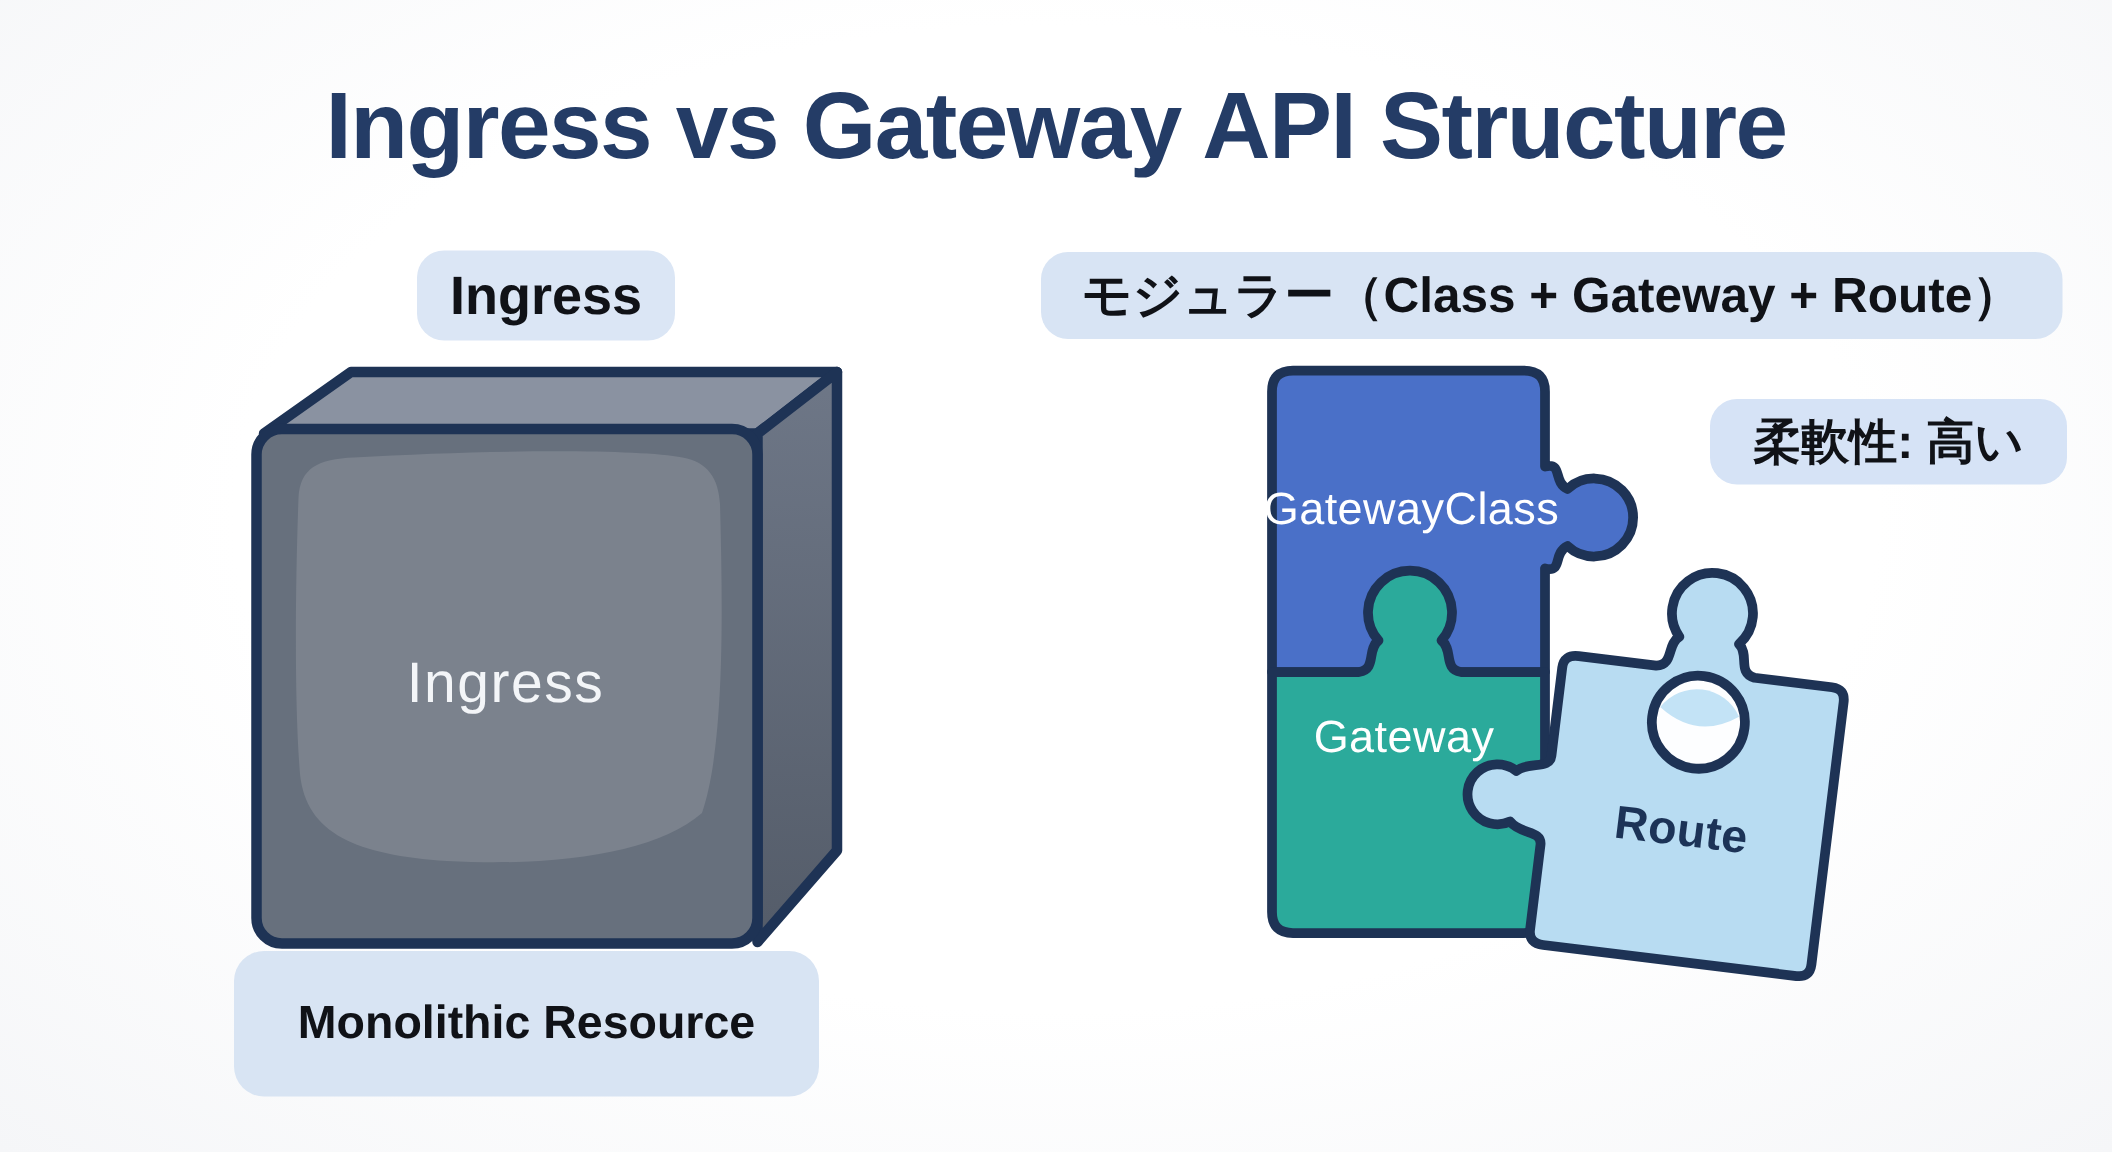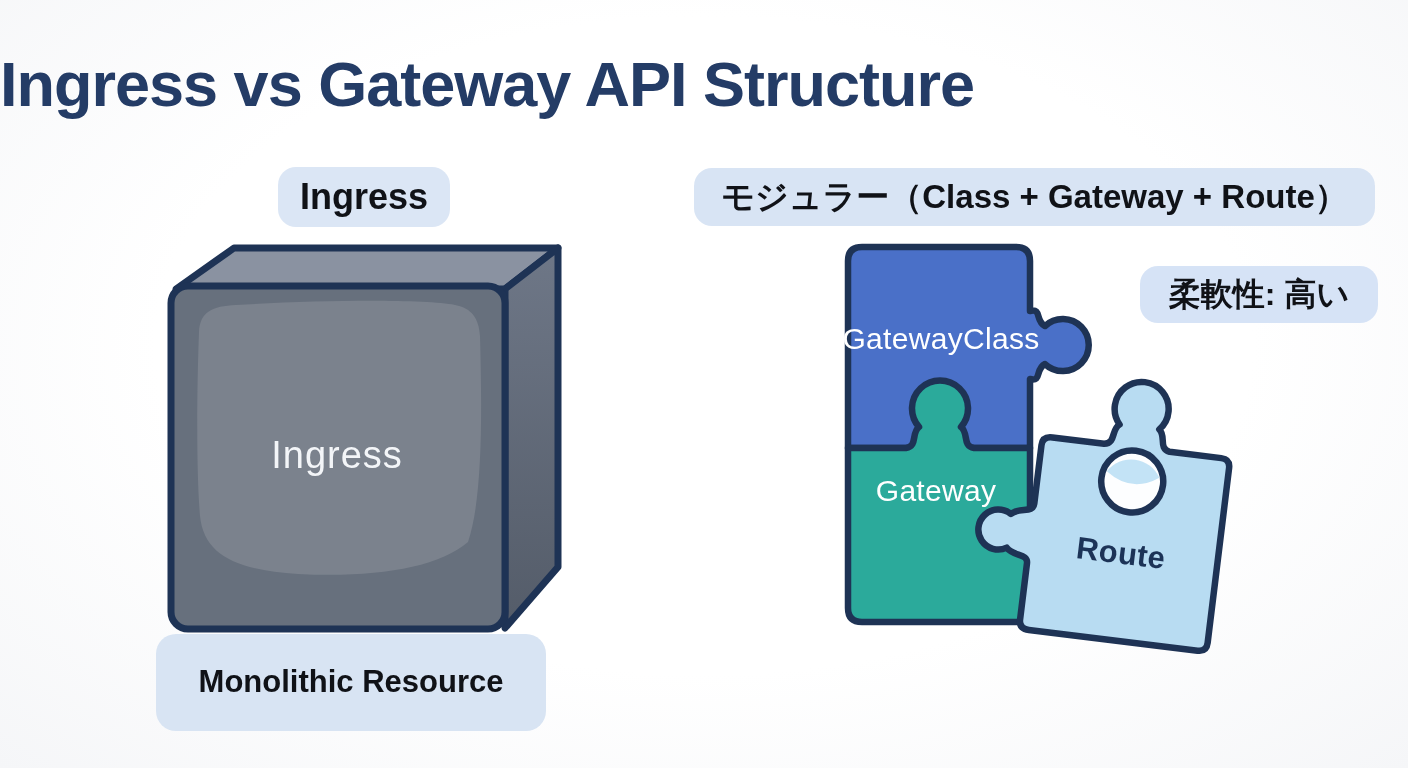--- a/index.html
+++ b/index.html
@@ -3,21 +3,21 @@
 <meta charset="utf-8">
 <style>
   html,body{margin:0;padding:0;}
   body{font-family:"Liberation Sans",sans-serif;background:#eee;}
   .canvas{
     position:relative;width:1408px;height:768px;overflow:hidden;
     background:radial-gradient(ellipse at 50% 45%, #ffffff 55%, #f5f6f8 100%);
   }
   .title{
     position:absolute;left:0;top:48px;width:100%;margin:0;
-    font-size:63px;font-weight:700;letter-spacing:-1px;
+    text-align:center;font-size:63px;font-weight:700;letter-spacing:-1px;
     color:#243c66;
   }
   .pill{
     position:absolute;display:flex;align-items:center;justify-content:center;
     border-radius:18px;color:#101217;font-weight:700;text-align:center;
   }
   .pill-left-header{left:278px;top:167px;width:172px;height:60px;background:#dbe6f5;font-size:36px;}
   .pill-right-header{left:694px;top:168px;width:681px;height:58px;background:#d8e4f4;font-size:33px;}
   .pill-badge{left:1140px;top:266px;width:238px;height:57px;background:#d6e3f6;font-size:32px;text-align:center;}
   .pill-caption{left:156px;top:634px;width:390px;height:97px;background:#d8e4f3;font-size:31px;line-height:1.42;flex-direction:column;border-radius:20px;text-align:right;}

